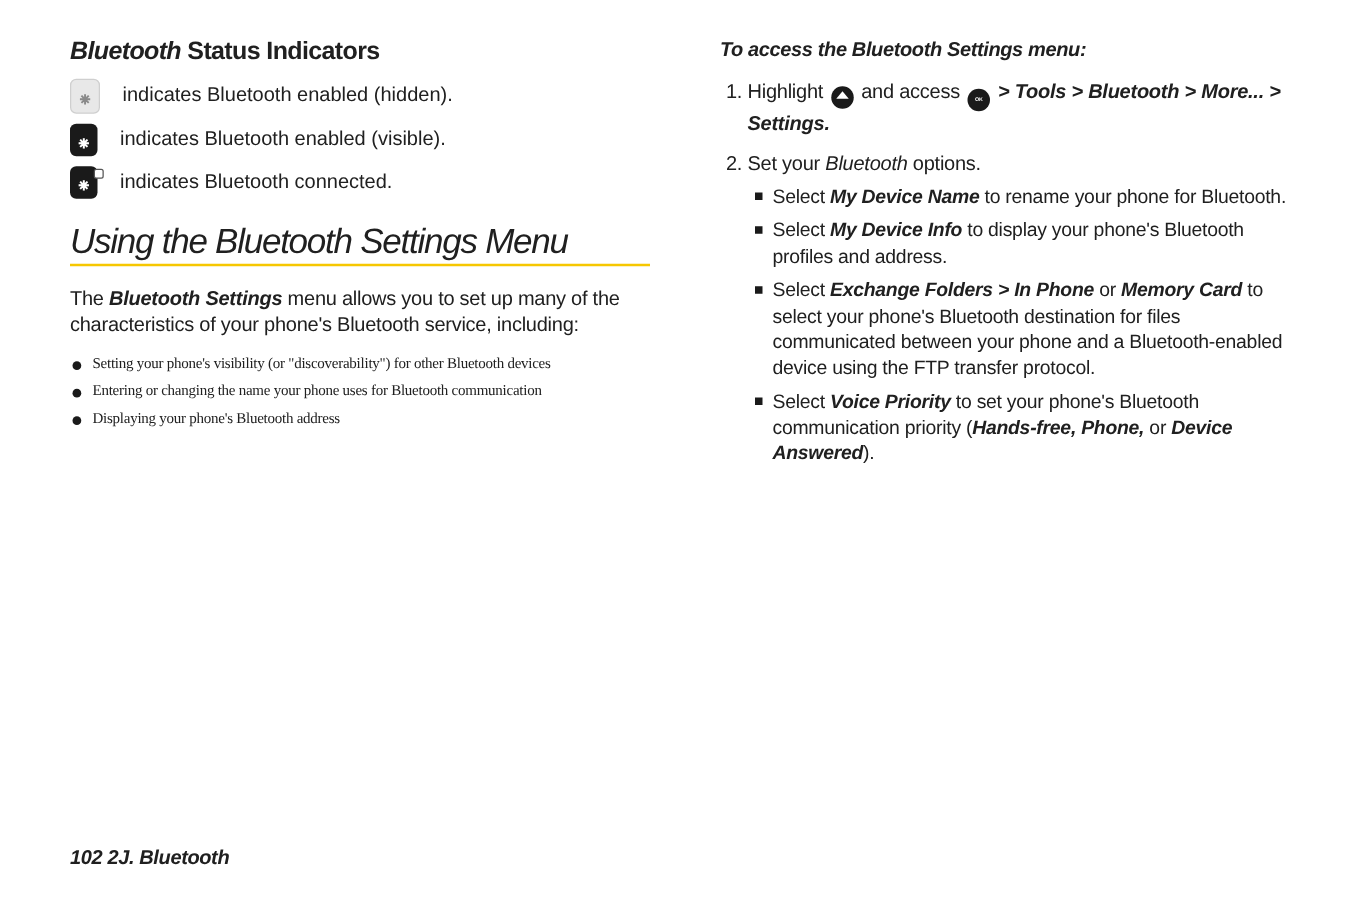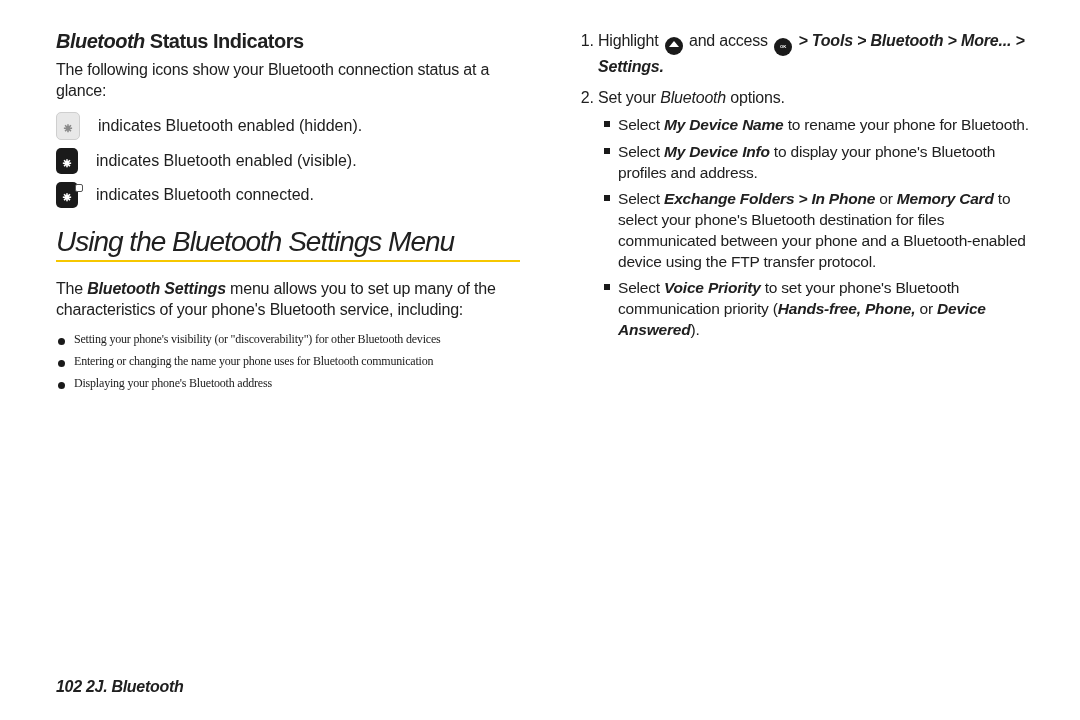--- a/index.html
+++ b/index.html
@@ -69,21 +69,20 @@
 </head>
 <body>
 
 <div class="page">
   <div class="cols">
 
     <div class="col">
       <h2>
         <span class="ital">Bluetooth</span><span class="roman"> Status Indicators</span>
       </h2>
-      <p>The following icons show your Bluetooth connection status at a glance:</p>
 
       <div class="icon-list">
         <div class="icon-row">
           <div class="bt-icon hidden">
               <span class="bt-glyph">⁕</span>
             </div>
           <div class="txt">indicates Bluetooth enabled (hidden).</div>
         </div>
         <div class="icon-row">
           <div class="bt-icon visible">
@@ -107,20 +106,21 @@
       </p>
 
       <ul class="bul">
         <li>Setting your phone's visibility (or "discoverability") for other Bluetooth devices</li>
         <li>Entering or changing the name your phone uses for Bluetooth communication</li>
         <li>Displaying your phone's Bluetooth address</li>
       </ul>
     </div>
 
     <div class="col">
+      <p class="lead">To access the Bluetooth Settings menu:</p>
 
       <ol class="steps">
         <li>
           <span>Highlight </span>
           <span class="inline-icon home"></span>
           <span> and access </span>
           <span class="inline-icon ok" title="MENU OK">
               <span style="transform:scale(.6);white-space:nowrap">OK</span>
             </span>
           <span class="bi"> &gt; </span><span class="bi">Tools</span><span class="bi"> &gt; </span><span class="bi">Bluetooth</span><span class="bi"> &gt; </span><span class="bi">More...</span><span class="bi"> &gt; </span><span class="bi">Settings</span><span class="bi">.</span>

